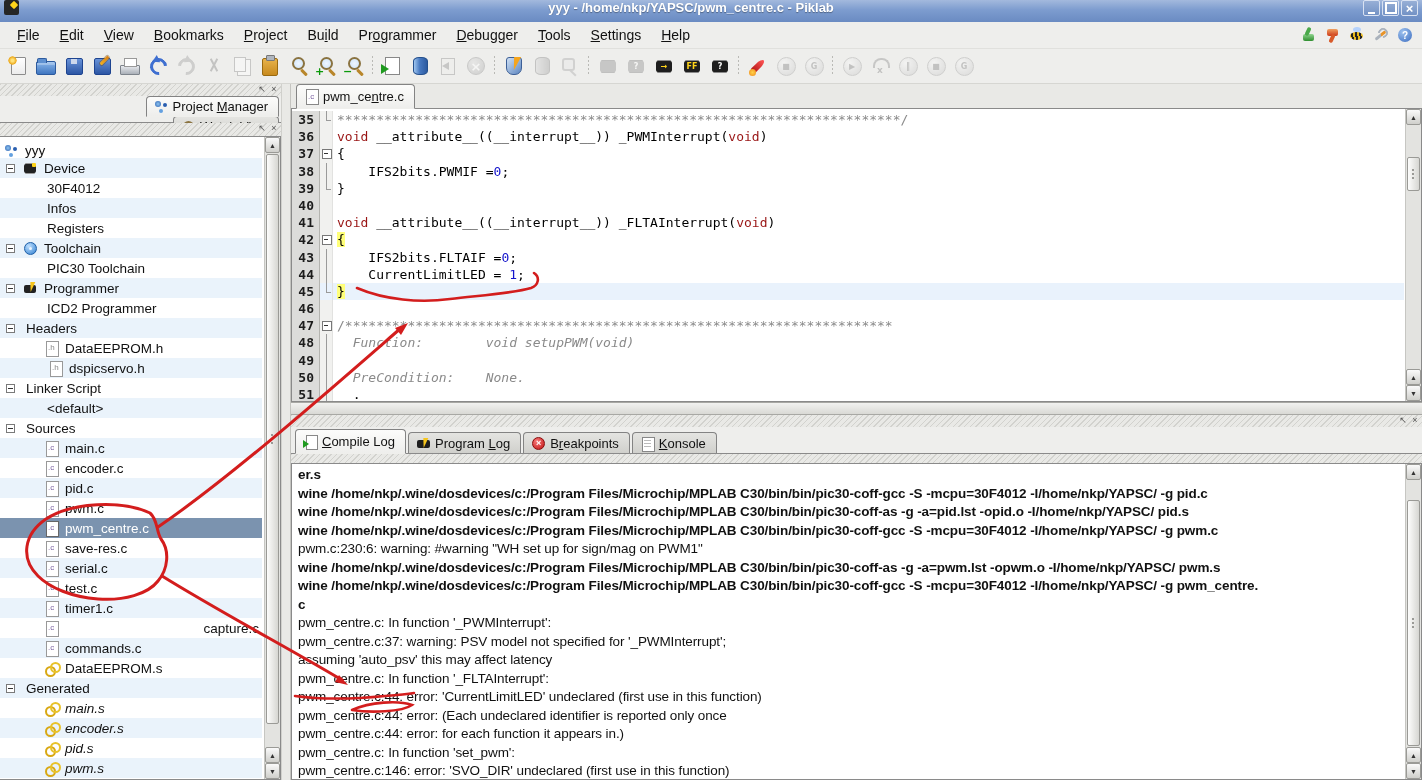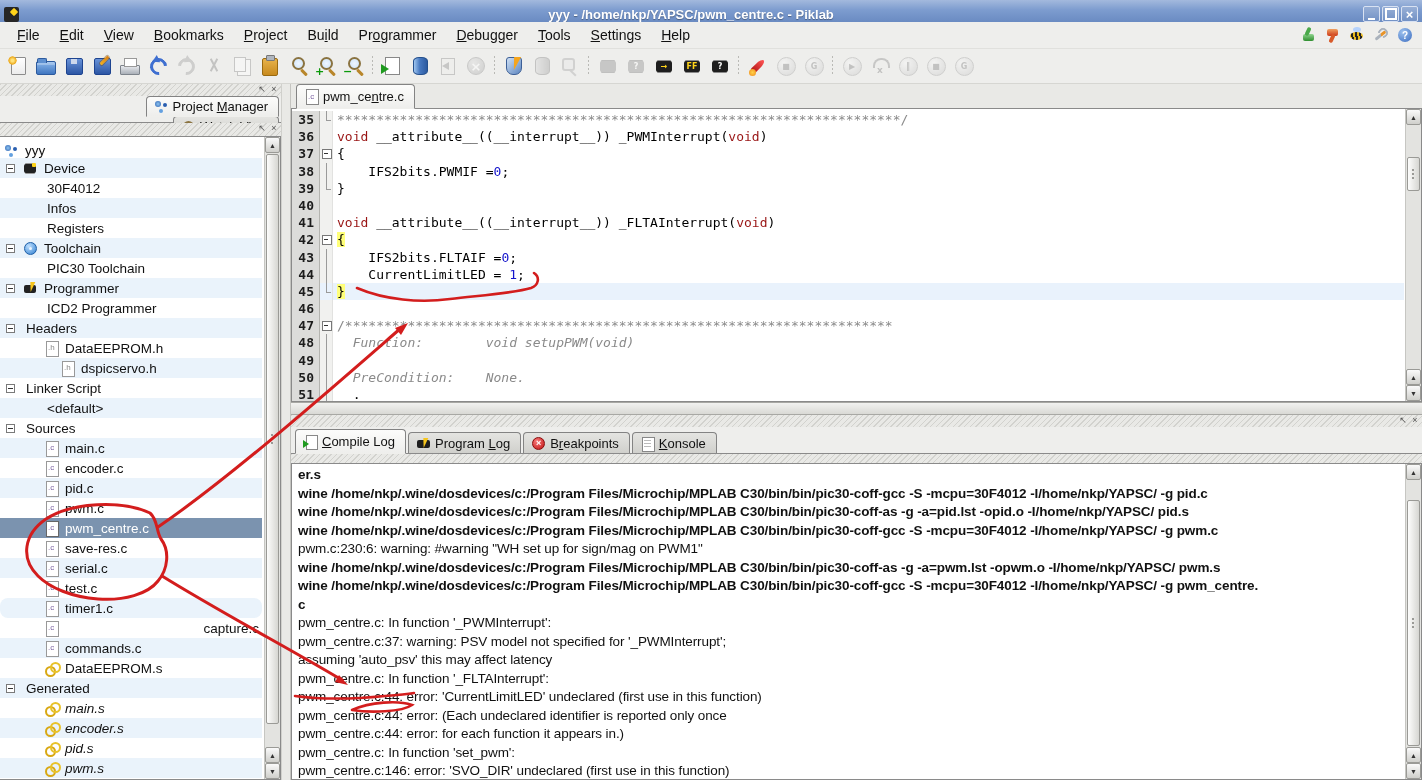--- a/index.html
+++ b/index.html
@@ -4,21 +4,21 @@
 <style>
   html,body{margin:0;padding:0;background:#555;}
   *{box-sizing:border-box;}
   u{text-decoration:underline;}
   .screen{position:relative;width:1422px;height:780px;overflow:hidden;background:#eeeeec;
     font-family:"Liberation Sans",sans-serif;font-size:13px;color:#111;}
 
   
   .titlebar{position:absolute;left:0;top:0;right:0;height:22px;
     background:linear-gradient(180deg,#a3b9dd,#7d9ccf 45%,#6a8bc2);
-    display:flex;align-items:flex-end;padding:0 4px;}
+    display:flex;align-items:flex-start;padding:0 4px;}
   .appicon{width:15px;height:15px;background:#262626;border-radius:2px;position:relative;flex:none;}
   .appicon::after{content:"";position:absolute;right:2px;top:2px;width:6px;height:6px;background:#ffd41a;border-radius:1px;transform:rotate(45deg);}
   .title{flex:1;text-align:center;color:#fff;font-weight:bold;font-size:13px;text-shadow:0 1px 1px rgba(0,0,0,.35);white-space:nowrap;overflow:hidden;}
   .winbtns{display:flex;gap:2px;flex:none;}
   .wbtn{width:17px;height:16px;border:1px solid #d9e2f2;border-radius:2px;background:linear-gradient(#97afd6,#7392c5);display:flex;align-items:center;justify-content:center;position:relative;}
   .wbtn.min::after{content:"";width:7px;height:2px;background:#fff;margin-top:9px;}
   .wbtn.max::after{content:"";width:8px;height:8px;border:2px solid #fff;}
   .wbtn.close::after{content:"×";color:#fff;font-size:13px;font-weight:bold;line-height:1;}
 
   
@@ -424,21 +424,21 @@
               <span class="tlab">ICD2 Programmer</span>
             </div>
             <div class="trow alt" style="padding-left: 6px;">
               <span class="expander"></span>
               <span class="tlab">Headers</span>
             </div>
             <div class="trow" style="padding-left: 44px;">
               <span class="ti ti-h-file"></span>
               <span class="tlab">DataEEPROM.h</span>
             </div>
-            <div class="trow alt" style="padding-left: 60px;">
+            <div class="trow alt" style="padding-left: 48px;">
               <span class="ti ti-h-file"></span>
               <span class="tlab">dspicservo.h</span>
             </div>
             <div class="trow" style="padding-left: 6px;">
               <span class="expander"></span>
               <span class="tlab">Linker Script</span>
             </div>
             <div class="trow alt" style="padding-left: 44px;">
               <span class="tlab">&lt;default&gt;</span>
             </div>
@@ -471,21 +471,21 @@
               <span class="tlab">save-res.c</span>
             </div>
             <div class="trow alt" style="padding-left: 44px;">
               <span class="ti ti-c-file"></span>
               <span class="tlab">serial.c</span>
             </div>
             <div class="trow" style="padding-left: 44px;">
               <span class="ti ti-c-file"></span>
               <span class="tlab">test.c</span>
             </div>
-            <div class="trow alt" style="padding-left: 44px; border-radius: 8px;">
+            <div class="trow alt" style="padding-left: 44px;">
               <span class="ti ti-c-file"></span>
               <span class="tlab">timer1.c</span>
             </div>
             <div class="trow" style="padding-left: 44px; justify-content: space-between;">
               <span class="ti ti-c-file"></span>
               <span class="tlab">capture.c</span>
             </div>
             <div class="trow alt" style="padding-left: 44px;">
               <span class="ti ti-c-file"></span>
               <span class="tlab">commands.c</span>

